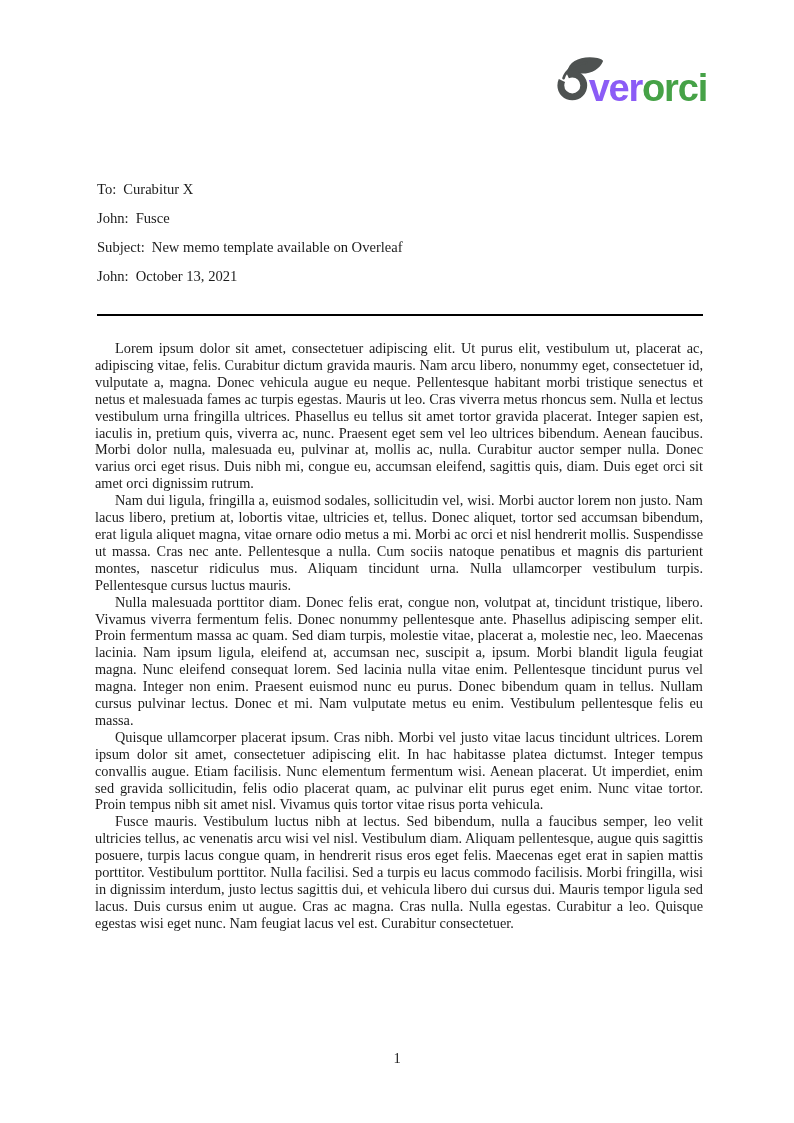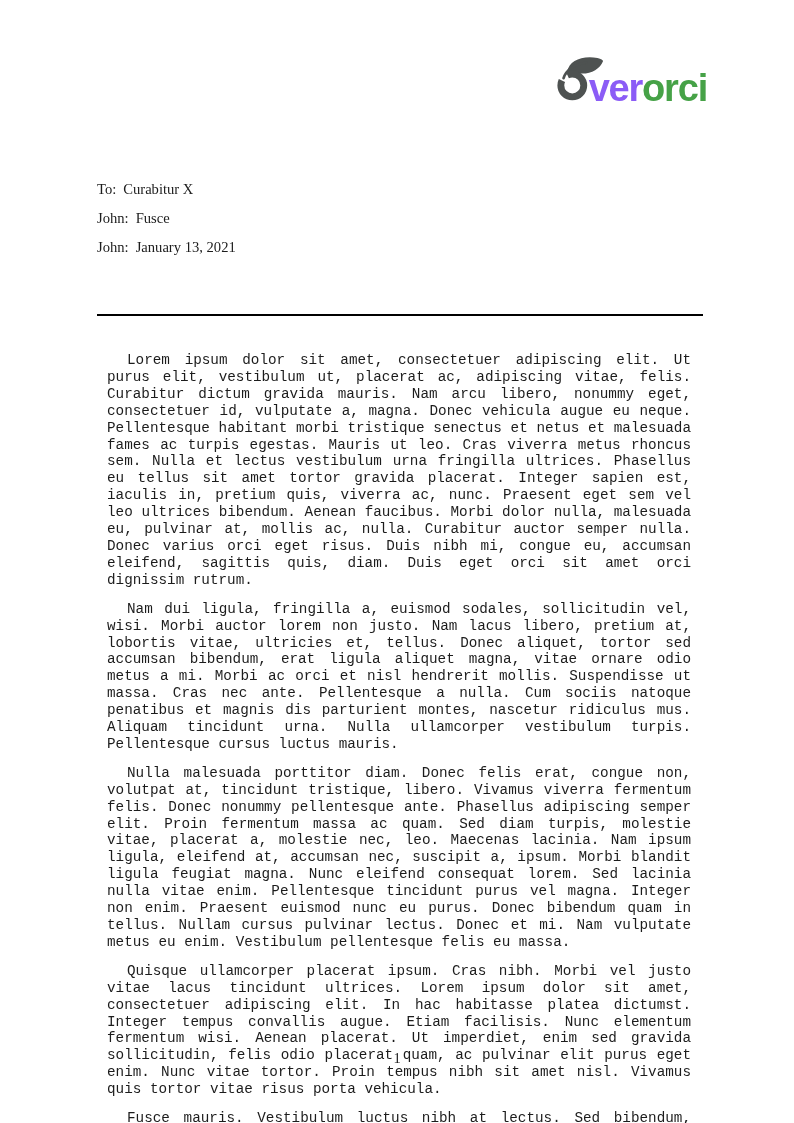--- a/index.html
+++ b/index.html
@@ -67,23 +67,22 @@
   .bodytext {
     position: absolute;
     left: 95px;
     top: 340px;
     width: 608px;
     text-align: justify;
     font-size: 14.3px;
     line-height: 16.9px;
   }
   .bodytext p {
-    margin: 12px;
+    margin: 0;
     text-indent: 20px;
-    font-family: Liberation Mono, monospace;
   }
 
   
   .pagenum {
     position: absolute;
     top: 1050px;
     left: 0;
     width: 100%;
     text-align: center;
     font-size: 14.5px;
@@ -106,21 +105,24 @@
   </div>
 
   <div class="memo">
     <div class="memo-row">
       <span class="lbl">To:</span><span class="val">Curabitur X</span>
     </div>
     <div class="memo-row">
       <span class="lbl">John:</span><span class="val">Fusce</span>
     </div>
     <div class="memo-row">
-      <span class="lbl">John:</span><span class="val">January 13, 2021</span>
+      <span class="lbl">Subject:</span><span class="val">New memo template available on Overleaf</span>
+    </div>
+    <div class="memo-row">
+      <span class="lbl">John:</span><span class="val">October 13, 2021</span>
     </div>
   </div>
 
   <div class="rule"></div>
 
   <div class="bodytext">
     <p>Lorem ipsum dolor sit amet, consectetuer adipiscing elit. Ut purus elit, vestibulum ut, placerat ac, adipiscing vitae, felis. Curabitur dictum gravida mauris. Nam arcu libero, nonummy eget, consectetuer id, vulputate a, magna. Donec vehicula augue eu neque. Pellentesque habitant morbi tristique senectus et netus et malesuada fames ac turpis egestas. Mauris ut leo. Cras viverra metus rhoncus sem. Nulla et lectus vestibulum urna fringilla ultrices. Phasellus eu tellus sit amet tortor gravida placerat. Integer sapien est, iaculis in, pretium quis, viverra ac, nunc. Praesent eget sem vel leo ultrices bibendum. Aenean faucibus. Morbi dolor nulla, malesuada eu, pulvinar at, mollis ac, nulla. Curabitur auctor semper nulla. Donec varius orci eget risus. Duis nibh mi, congue eu, accumsan eleifend, sagittis quis, diam. Duis eget orci sit amet orci dignissim rutrum.</p>
     <p>Nam dui ligula, fringilla a, euismod sodales, sollicitudin vel, wisi. Morbi auctor lorem non justo. Nam lacus libero, pretium at, lobortis vitae, ultricies et, tellus. Donec aliquet, tortor sed accumsan bibendum, erat ligula aliquet magna, vitae ornare odio metus a mi. Morbi ac orci et nisl hendrerit mollis. Suspendisse ut massa. Cras nec ante. Pellentesque a nulla. Cum sociis natoque penatibus et magnis dis parturient montes, nascetur ridiculus mus. Aliquam tincidunt urna. Nulla ullamcorper vestibulum turpis. Pellentesque cursus luctus mauris.</p>
     <p>Nulla malesuada porttitor diam. Donec felis erat, congue non, volutpat at, tincidunt tristique, libero. Vivamus viverra fermentum felis. Donec nonummy pellentesque ante. Phasellus adipiscing semper elit. Proin fermentum massa ac quam. Sed diam turpis, molestie vitae, placerat a, molestie nec, leo. Maecenas lacinia. Nam ipsum ligula, eleifend at, accumsan nec, suscipit a, ipsum. Morbi blandit ligula feugiat magna. Nunc eleifend consequat lorem. Sed lacinia nulla vitae enim. Pellentesque tincidunt purus vel magna. Integer non enim. Praesent euismod nunc eu purus. Donec bibendum quam in tellus. Nullam cursus pulvinar lectus. Donec et mi. Nam vulputate metus eu enim. Vestibulum pellentesque felis eu massa.</p>
     <p>Quisque ullamcorper placerat ipsum. Cras nibh. Morbi vel justo vitae lacus tincidunt ultrices. Lorem ipsum dolor sit amet, consectetuer adipiscing elit. In hac habitasse platea dictumst. Integer tempus convallis augue. Etiam facilisis. Nunc elementum fermentum wisi. Aenean placerat. Ut imperdiet, enim sed gravida sollicitudin, felis odio placerat quam, ac pulvinar elit purus eget enim. Nunc vitae tortor. Proin tempus nibh sit amet nisl. Vivamus quis tortor vitae risus porta vehicula.</p>

